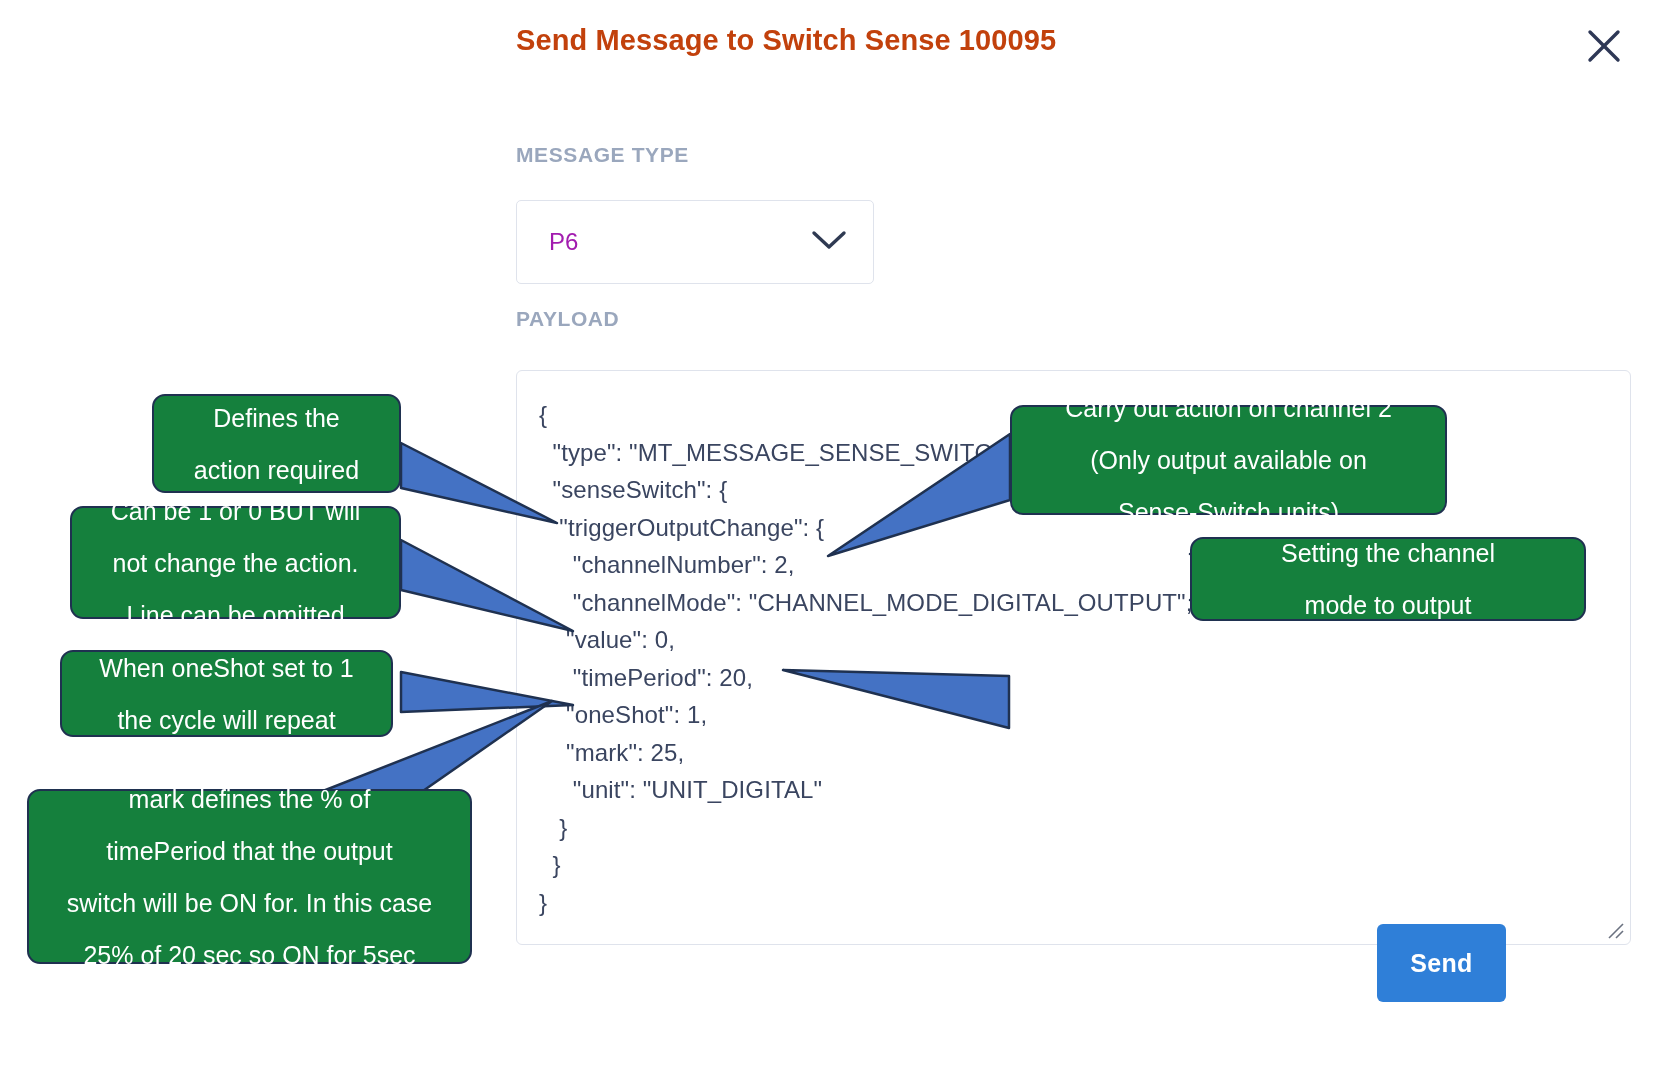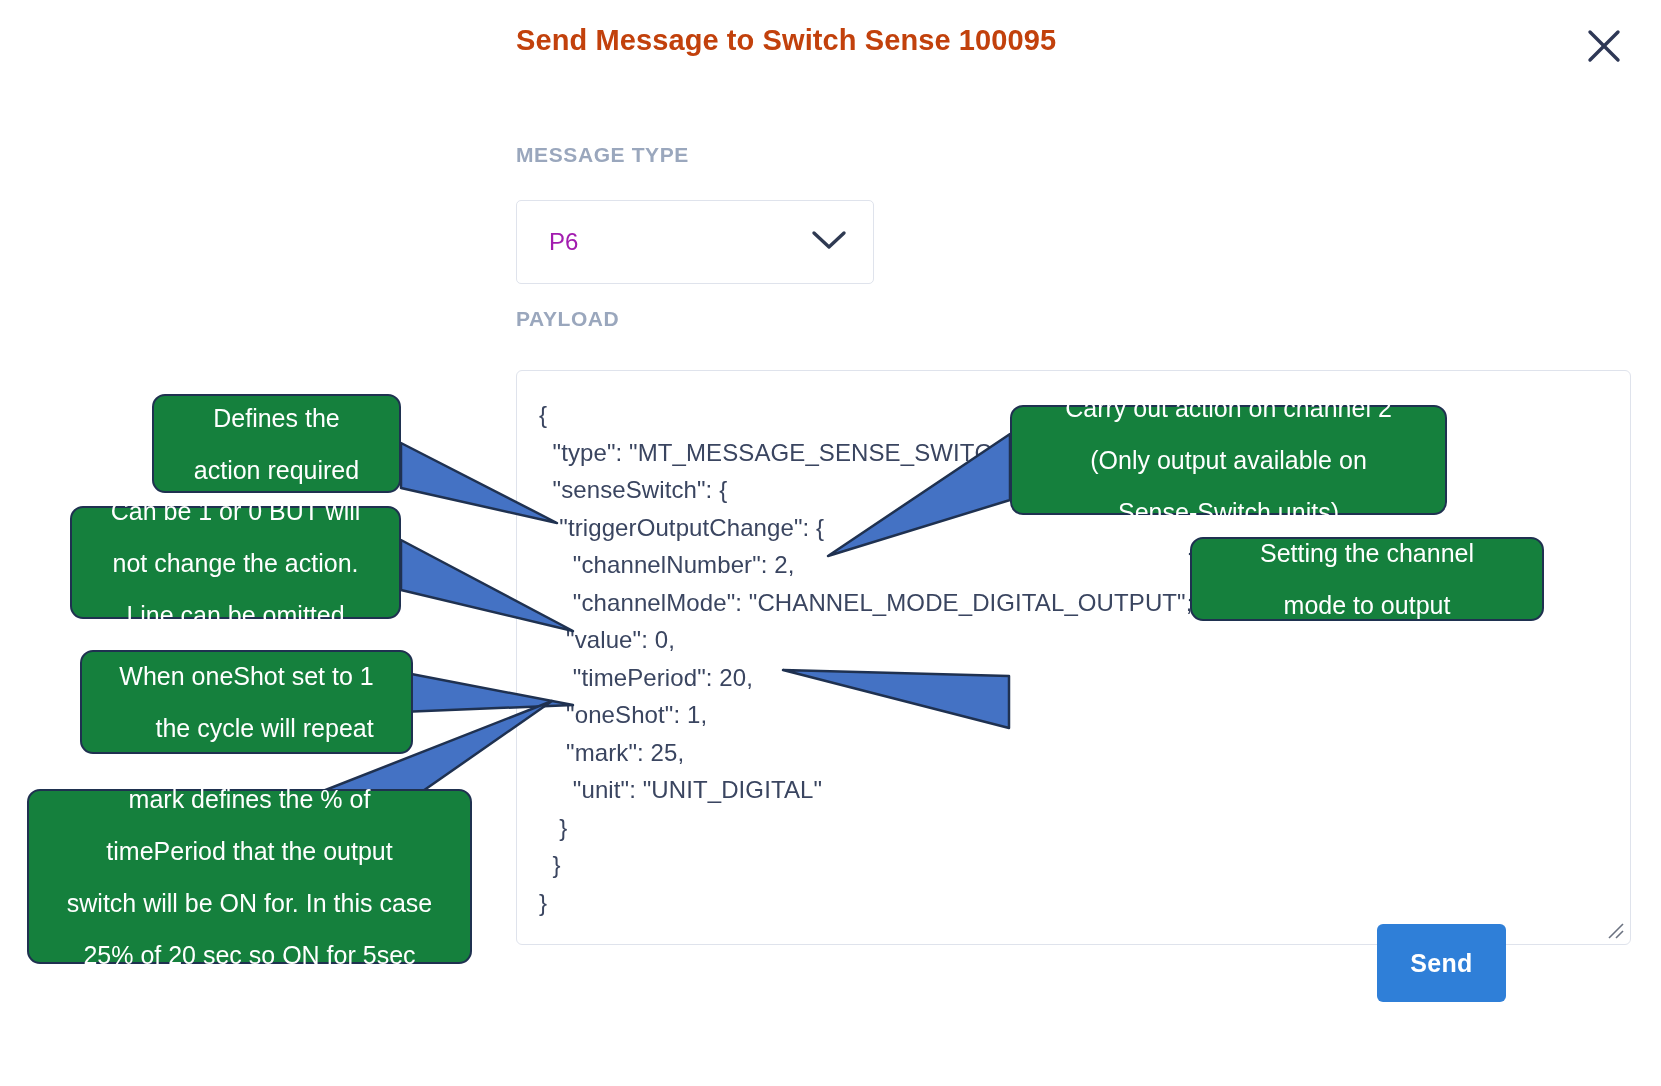--- a/index.html
+++ b/index.html
@@ -161,22 +161,22 @@
     width: 1661px;
     height: 1086px;
     pointer-events: none;
     z-index: 4;
   }
 
   
   #co-0 { left: 152px; top: 394px;  width: 249px; height: 99px;  }
   #co-1 { left: 1010px; top: 405px; width: 437px; height: 110px; }
   #co-2 { left: 70px;  top: 506px;  width: 331px; height: 113px; text-align: center; }
-  #co-3 { left: 1190px; top: 537px; width: 354px; height: 84px;  }
-  #co-4 { left: 80px;  top: 650px;  width: 333px; height: 104px; text-align: right;  }
+  #co-3 { left: 1190px; top: 537px; width: 396px; height: 84px;  }
+  #co-4 { left: 60px;  top: 650px;  width: 333px; height: 87px;  }
   #co-5 { left: 1009px; top: 645px; width: 435px; height: 105px; }
   #co-6 { left: 27px;  top: 789px;  width: 445px; height: 175px; }
 </style>
 </head>
 <body>
 
 <div class="dialog">
 
   <div class="dialog-title">Send Message to Switch Sense 100095</div>
 

